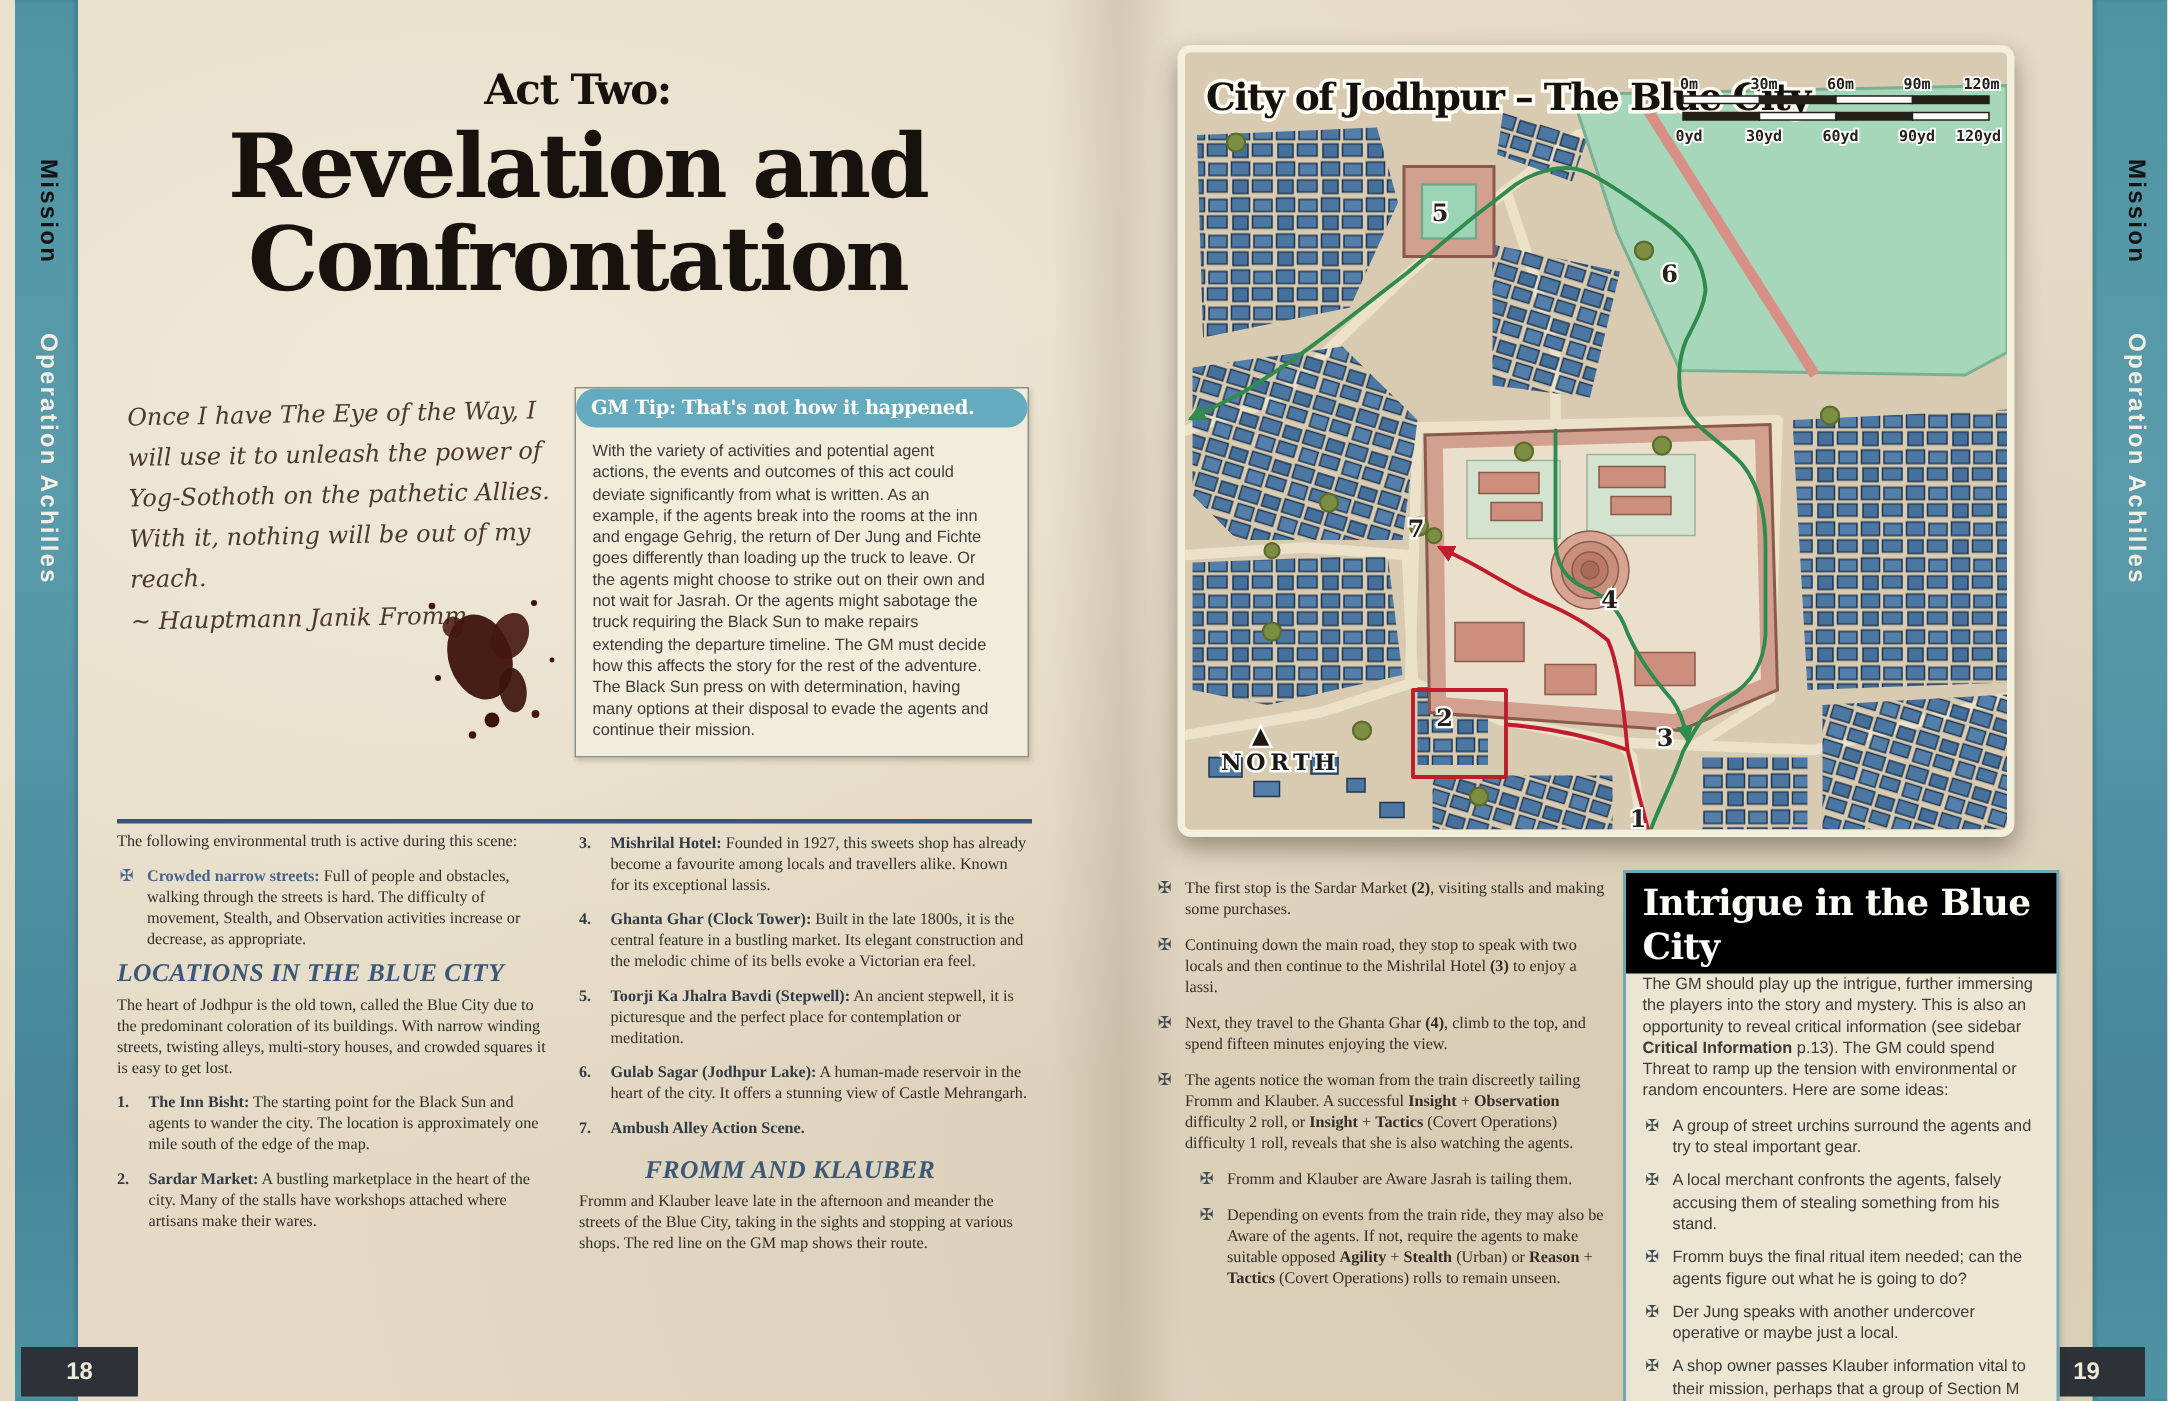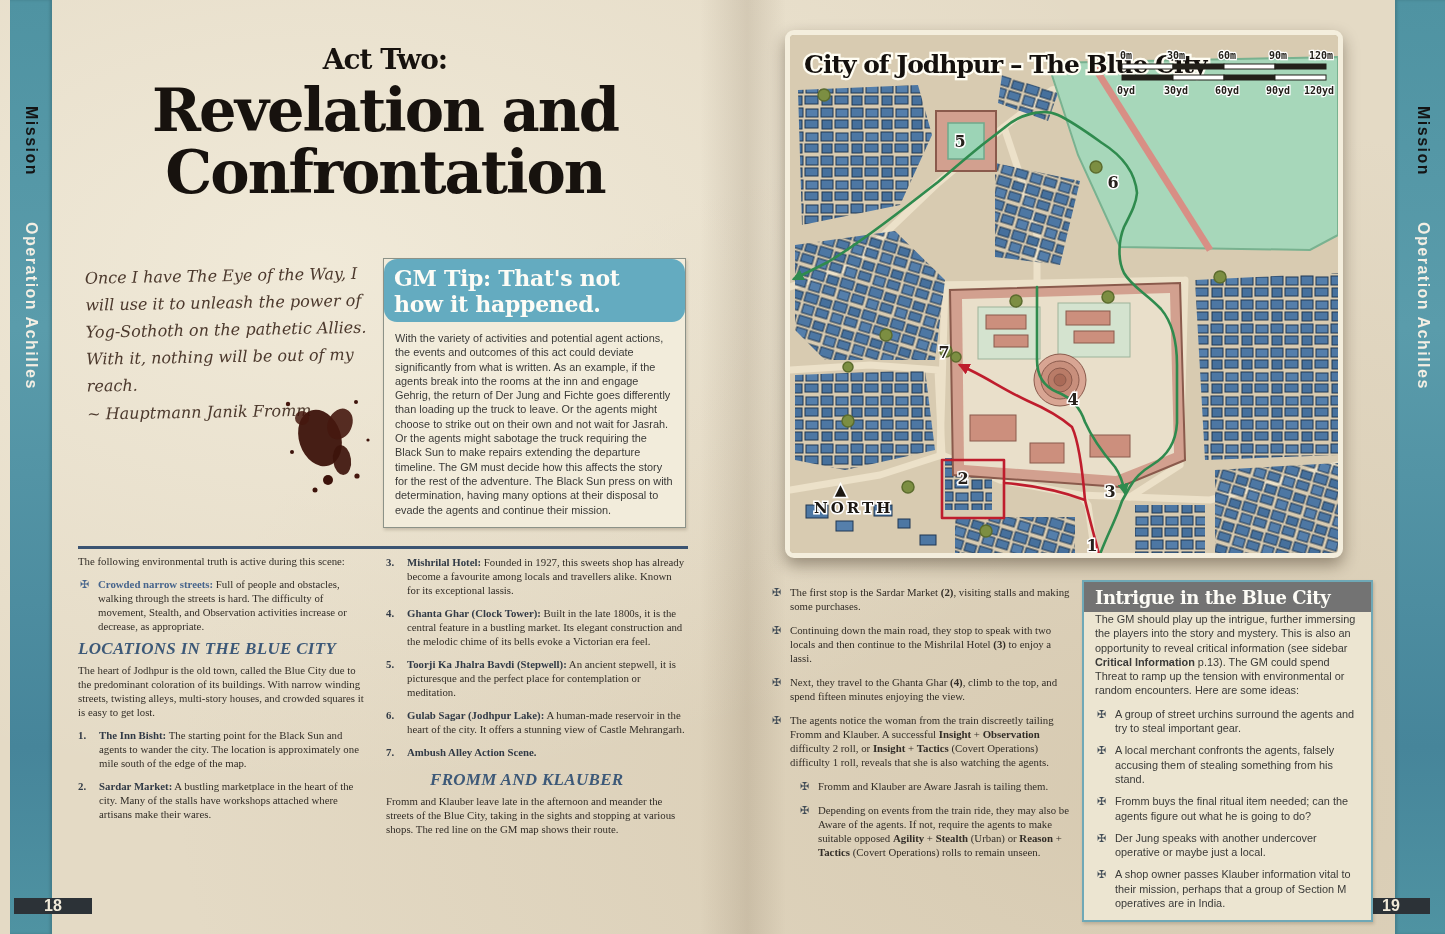--- a/index.html
+++ b/index.html
@@ -10,36 +10,36 @@
       #e4dac5;
     font-family:"Liberation Serif",serif;color:#322d27;}
   
   .band{position:absolute;top:0;bottom:0;background:linear-gradient(180deg,#4f93a2 0%,#5a9cab 35%,#46859a 80%,#4f93a2 100%);}
   .band.left{left:10px;width:42px;box-shadow:inset -2px 0 3px rgba(0,0,0,.15);}
   .band.right{left:1395px;width:50px;box-shadow:inset 2px 0 3px rgba(0,0,0,.15);}
   .vtext{position:absolute;transform:rotate(90deg);transform-origin:0 0;white-space:nowrap;
     font-family:"Liberation Sans",sans-serif;font-weight:bold;font-size:16px;letter-spacing:1.5px;}
   .vtext .m{color:#141414;padding-left:70px;}
   .vtext .o{color:#f4efe4;margin-left:46px;}
-  .pagenum{position:absolute;top:898px;width:78px;height:16px;background:#2c3237;color:#f1ead9;
+  .pagenum{position:absolute;top:898px;width:78px;height:33px;background:#2c3237;color:#f1ead9;
     font-family:"Liberation Sans",sans-serif;font-weight:bold;font-size:16px;display:flex;align-items:center;justify-content:center;}
   .gutter{position:absolute;top:0;bottom:0;left:700px;width:86px;background:linear-gradient(90deg,rgba(90,70,45,0) 0%,rgba(90,70,45,.14) 55%,rgba(90,70,45,0) 100%);}
   
   .titleblock{position:absolute;left:95px;top:40px;width:580px;text-align:center;color:#17120e;
     font-family:"DejaVu Serif",serif;font-weight:bold;}
   .kicker{font-size:28px;letter-spacing:-1px;line-height:40px;}
   .bigline{font-size:59px;letter-spacing:-2px;line-height:62px;}
   .quote{position:absolute;left:86px;top:262px;width:300px;font-family:"DejaVu Serif",serif;
     font-style:italic;font-size:16px;line-height:27px;color:#4c392d;transform:rotate(-1deg);}
   .quote .sig{margin-top:1px;}
   .blot{position:absolute;left:272px;top:380px;width:110px;height:120px;}
   .gmtip{position:absolute;left:383px;top:258px;width:301px;background:#f2ecdb;border:1px solid #8c9288;box-shadow:1px 2px 3px rgba(60,45,25,.2);}
   .tiphead{background:#64abc0;color:#fdfcf6;font-family:"DejaVu Serif",serif;font-weight:bold;
-    font-size:22px;padding:6px 10px 5px 10px;letter-spacing:-0.3px;border-radius:13px;}
-  .tipbody{padding:9px 11px 10px 11px;font-family:"Liberation Sans",sans-serif;font-size:10.9px;line-height:14.3px;color:#3a3a38;}
+    font-size:13px;padding:6px 10px 5px 10px;letter-spacing:-0.3px;border-radius:13px;}
+  .tipbody{padding:9px 25px 10px 11px;font-family:"Liberation Sans",sans-serif;font-size:10.9px;line-height:14.3px;color:#3a3a38;}
   .scenehead{position:absolute;left:78px;top:506px;font-family:"DejaVu Serif",serif;font-weight:bold;
     font-size:31px;color:#3b5472;letter-spacing:-0.5px;}
   .scenerule{position:absolute;left:78px;top:546px;width:610px;height:3px;background:#3b5472;}
   .col{position:absolute;font-size:10.8px;line-height:14px;}
   .col p{margin:0 0 9px 0;}
   .subhead{font-family:"Liberation Serif",serif;font-weight:bold;color:#3d5978;font-size:17px;letter-spacing:.3px;margin:4px 0 7px 0;font-style:italic;}
   .bullet{display:flex;gap:7px;margin:0 0 9px 0;}
   .bullet .g{flex:0 0 13px;text-align:center;font-size:11px;line-height:14px;}
   .g.navy{color:#46648c;} .g.slate{color:#3f4a55;}
   .lead{font-weight:bold;color:#46648c;}
@@ -52,21 +52,21 @@
     border-radius:9px;box-shadow:0 7px 16px rgba(40,28,12,.4), inset 0 0 0 1px #b9ac92;background:#d8cbb1;overflow:hidden;}
   svg text{user-select:none;}
   .mk{font-family:"DejaVu Serif",serif;font-weight:bold;font-size:16px;fill:#26211c;stroke:#ffffff;stroke-width:3px;paint-order:stroke;text-anchor:middle;}
   .mtitle{font-family:"DejaVu Serif",serif;font-weight:bold;font-size:25px;fill:#14100d;stroke:#fffdf3;stroke-width:4.5px;paint-order:stroke;letter-spacing:-1px;}
   .mscale{font-family:"DejaVu Sans Mono",monospace;font-weight:bold;font-size:10px;fill:#23201a;stroke:#fff;stroke-width:2.5px;paint-order:stroke;text-anchor:middle;}
   .mnorth{font-family:"DejaVu Serif",serif;font-weight:bold;font-size:15px;fill:#1b1712;stroke:#fff;stroke-width:3px;paint-order:stroke;letter-spacing:3px;}
   .rcol{position:absolute;left:770px;top:585px;width:300px;font-size:10.8px;line-height:14px;}
   .rcol .bullet{margin-bottom:10px;}
   .subind{margin-left:28px;}
   .intriguebox{position:absolute;left:1082px;top:580px;width:287px;background:#ece5d1;border:2px solid #6fa8b6;box-shadow:1px 2px 3px rgba(60,45,25,.2);}
-  .intrhead{background:#737373;color:#fdfcf6;font-family:"DejaVu Serif",serif;font-weight:bold;font-size:18px;padding:5px 11px 4px 11px;letter-spacing:-0.5px;}
+  .intrhead{background:#000000;color:#fdfcf6;font-family:"DejaVu Serif",serif;font-weight:bold;font-size:24px;padding:5px 11px 4px 11px;letter-spacing:-0.5px;}
   .intrbody{padding:0 11px 8px 11px;font-family:"Liberation Sans",sans-serif;font-size:10.9px;line-height:14.3px;color:#3a3a38;}
   .intrbody .bullet{margin-bottom:8px;}
 </style>
 </head>
 <body>
 
 <div id="spread">
 
   <div class="band left"></div>
   <div class="band right"></div>

